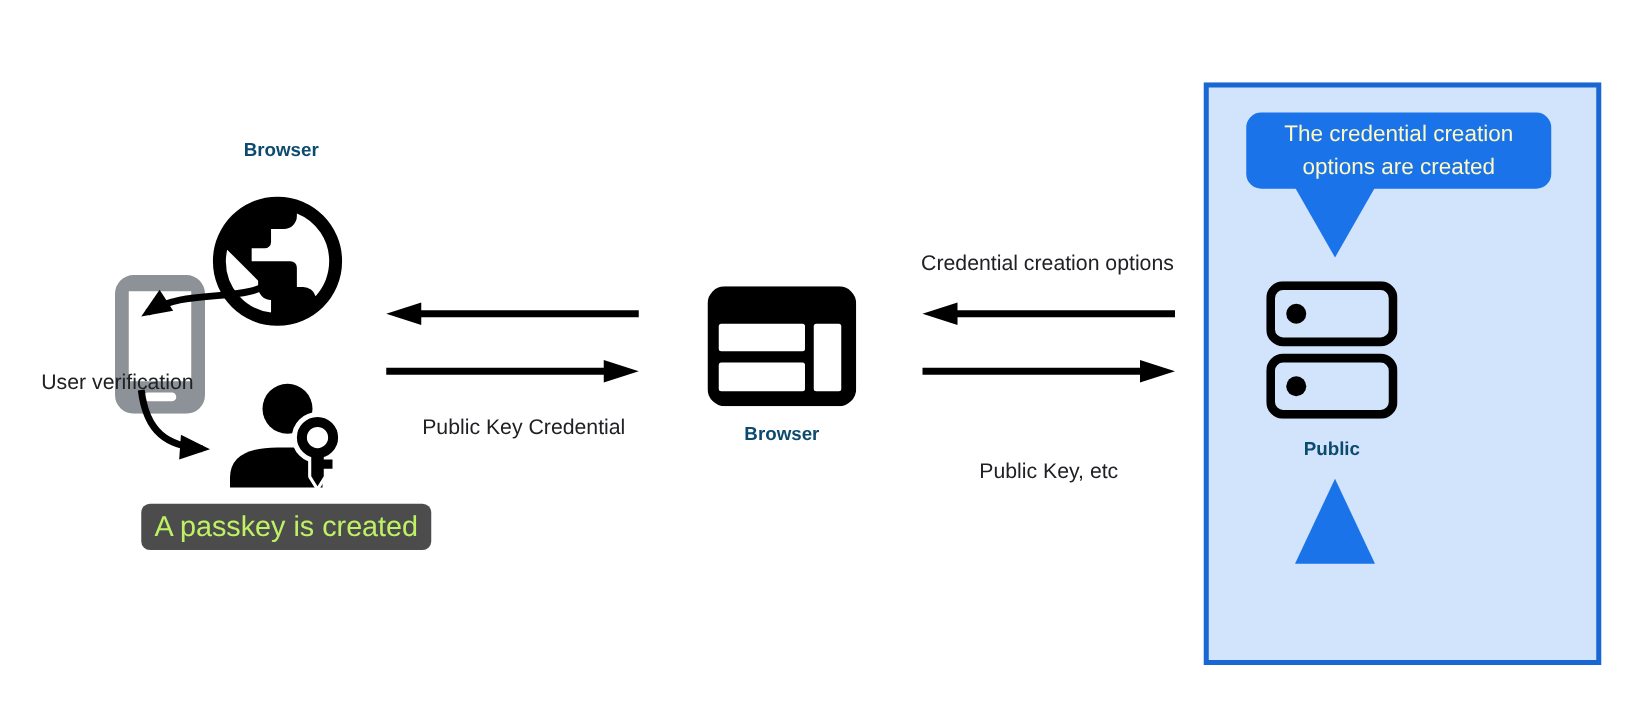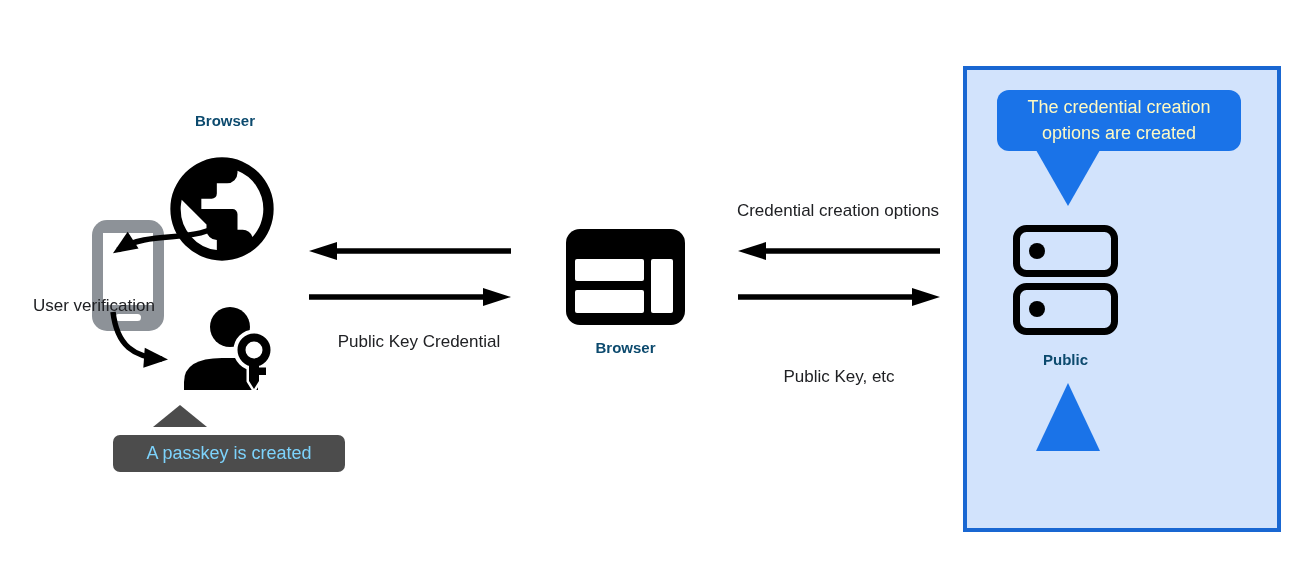--- a/index.html
+++ b/index.html
@@ -17,22 +17,22 @@
   
   #browser-label{left:163px;top:112px;width:124px;}
   #globe{left:160px;top:147px;}
   #phone{left:92px;top:220px;}
   #user-verification{left:33px;top:296px;z-index:6;}
   #person-key{left:182px;top:304px;z-index:5;}
   #flow-arrows{left:0;top:0;z-index:4;}
   #globe{z-index:5;}
   #phone{z-index:2;}
   .tooltip{
-    left:113px;top:435px;width:232px;height:37px;background:#4c4c4c;border-radius:7px;
-    color:#7dd3fc;font-size:18px;line-height:37px;text-align:center;white-space:nowrap;
+    left:113px;top:403px;width:232px;height:37px;background:#4c4c4c;border-radius:7px;
+    color:#bef264;font-size:23px;line-height:37px;text-align:center;white-space:nowrap;
   }
   .tooltip-tail{
     left:153px;top:405px;width:0;height:0;
     border-left:27px solid transparent;border-right:27px solid transparent;
     border-bottom:22px solid #4c4c4c;
   }
   
   #api-call{left:290px;top:203px;width:292px;}
   #arrow-create{left:307px;top:241px;}
   #arrow-return{left:307px;top:287px;}

